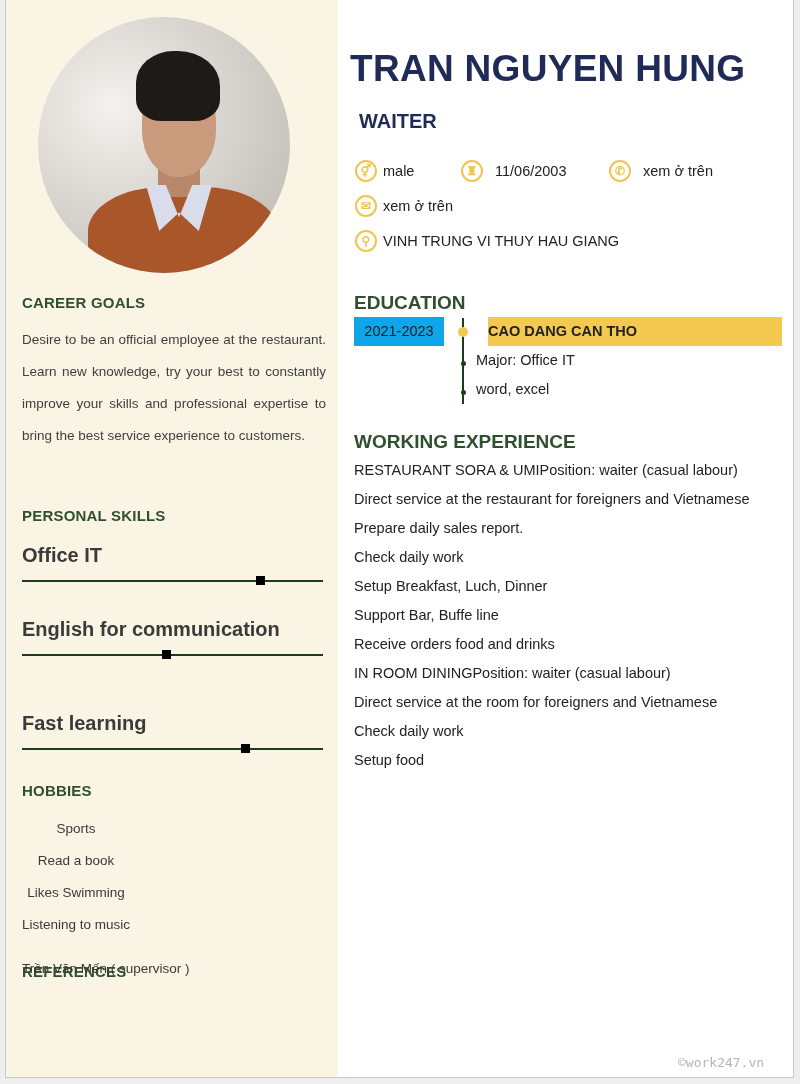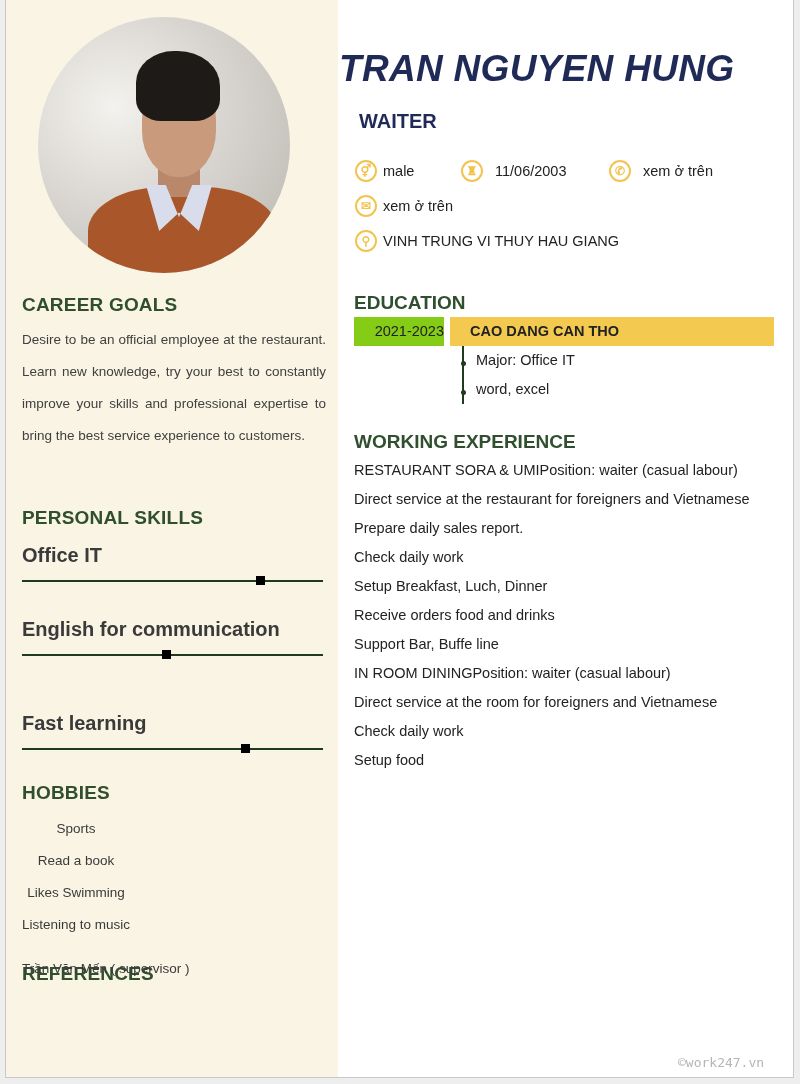--- a/index.html
+++ b/index.html
@@ -21,56 +21,56 @@
     border-radius: 50%; overflow: hidden;
     background: radial-gradient(ellipse at 30% 35%, #f4f2ee 0%, #d8d5d0 45%, #b9b5ae 100%);
   }
   .avatar .hair { position: absolute; left: 98px; top: 34px; width: 84px; height: 70px; background: #1d1a18; border-radius: 45% 50% 30% 30%; }
   .avatar .face { position: absolute; left: 104px; top: 64px; width: 74px; height: 96px; background: #c99a7c; border-radius: 40% 40% 48% 48%; }
   .avatar .neck { position: absolute; left: 120px; top: 150px; width: 42px; height: 30px; background: #b9876a; }
   .avatar .shirt { position: absolute; left: 50px; top: 170px; width: 190px; height: 110px; background: #a9562b; border-radius: 40% 40% 0 0; }
   .avatar .collar { position: absolute; left: 108px; top: 168px; width: 66px; height: 46px; background: #d9dcea; clip-path: polygon(0 0, 30% 0, 50% 70%, 70% 0, 100% 0, 80% 100%, 50% 60%, 20% 100%); }
 
   .sec-title {
-    position: absolute; left: 16px; font-weight: bold; font-size: 19px;
+    position: absolute; left: 16px; font-weight: bold; font-size: 15px;
     color: #2f4f2f; letter-spacing: 0.2px;
   }
   .goals {
     position: absolute; left: 16px; top: 324px; width: 304px;
     font-size: 13.5px; line-height: 32px; color: #404040; text-align: justify;
   }
   .skill { position: absolute; left: 16px; width: 301px; }
   .skill .lbl { font-size: 20px; color: #3a3a3a; font-weight: bold; }
   .skill .bar { position: absolute; left: 0; top: 36px; width: 301px; height: 2px; background: #1f3a1f; }
   .skill .knob { position: absolute; top: -4px; width: 9px; height: 9px; background: #000; margin-left: -4px; }
   .plain-list { position: absolute; left: 16px; font-size: 13.5px; color: #3a3a3a; text-align: center; }
   .plain-list div { height: 32px; line-height: 18px; }
 
   .name {
-    position: absolute; left: 333px; top: 48px; font-size: 37px; font-weight: bold;
-    color: #1f2a57; letter-spacing: 0.3px; font-style: italic;
+    position: absolute; left: 344px; top: 48px; font-size: 37px; font-weight: bold;
+    color: #1f2a57; letter-spacing: 0.3px;
   }
   .role { position: absolute; left: 353px; top: 110px; font-size: 20px; font-weight: bold; color: #1f2a57; }
   .info { position: absolute; display: flex; align-items: center; font-size: 14.5px; color: #222; }
   .info .ic {
     width: 22px; height: 22px; border: 2px solid #f2c44f; border-radius: 50%;
     box-sizing: border-box; margin-right: 6px; display: flex; align-items: center; justify-content: center;
     color: #f2c44f; font-size: 12px; font-weight: bold; background: #fff;
   }
   .edu-title, .work-title { position: absolute; left: 348px; font-size: 19px; font-weight: bold; color: #2f4f2f; }
   .edu-year {
     position: absolute; left: 348px; top: 317px; width: 90px; height: 29px;
-    background: #84cc16; font-size: 14.5px; line-height: 29px; text-align: right; color: #222;
+    background: #0ea5e9; font-size: 14.5px; line-height: 29px; text-align: center; color: #222;
   }
   .edu-line { position: absolute; left: 456px; top: 318px; width: 2px; height: 86px; background: #1f3a1f; }
   .edu-dot { position: absolute; left: 452px; top: 327px; width: 10px; height: 10px; background: #f4c94f; border-radius: 50%; }
   .edu-bullet { position: absolute; left: 455px; width: 5px; height: 5px; background: #1f3a1f; border-radius: 50%; }
   .edu-school {
-    position: absolute; left: 444px; top: 317px; width: 324px; height: 29px;
-    background: #f4c94f; font-size: 14.5px; font-weight: bold; line-height: 29px; padding-left: 20px; box-sizing: border-box;
+    position: absolute; left: 482px; top: 317px; width: 294px; height: 29px;
+    background: #f4c94f; font-size: 14.5px; font-weight: bold; line-height: 29px; padding-left: 0; box-sizing: border-box;
   }
   .edu-item { position: absolute; left: 470px; font-size: 14.5px; color: #222; }
   .work { position: absolute; left: 348px; top: 461px; font-size: 14.5px; color: #222; }
   .work div { height: 29px; line-height: 18px; white-space: nowrap; }
   .watermark {
     position: absolute; left: 672px; top: 1055px; font-family: "DejaVu Sans Mono", monospace;
     font-size: 13px; color: #b5b5b5;
   }
 </style>
 </head>
@@ -157,22 +157,22 @@
   <div class="edu-bullet" style="top:390px"></div>
   <div class="edu-item" style="top:381px">word, excel</div>
 
   <div class="work-title" style="top:431px">WORKING EXPERIENCE</div>
   <div class="work">
     <div>RESTAURANT SORA &amp; UMIPosition: waiter (casual labour)</div>
     <div>Direct service at the restaurant for foreigners and Vietnamese</div>
     <div>Prepare daily sales report.</div>
     <div>Check daily work</div>
     <div>Setup Breakfast, Luch, Dinner</div>
+    <div>Support Bar, Buffe line</div>
     <div>Receive orders food and drinks</div>
-    <div>Support Bar, Buffe line</div>
     <div>IN ROOM DININGPosition: waiter (casual labour)</div>
     <div>Direct service at the room for foreigners and Vietnamese</div>
     <div>Check daily work</div>
     <div>Setup food</div>
   </div>
 
   <div class="watermark">©work247.vn</div>
 </div>
 
 </body></html>

